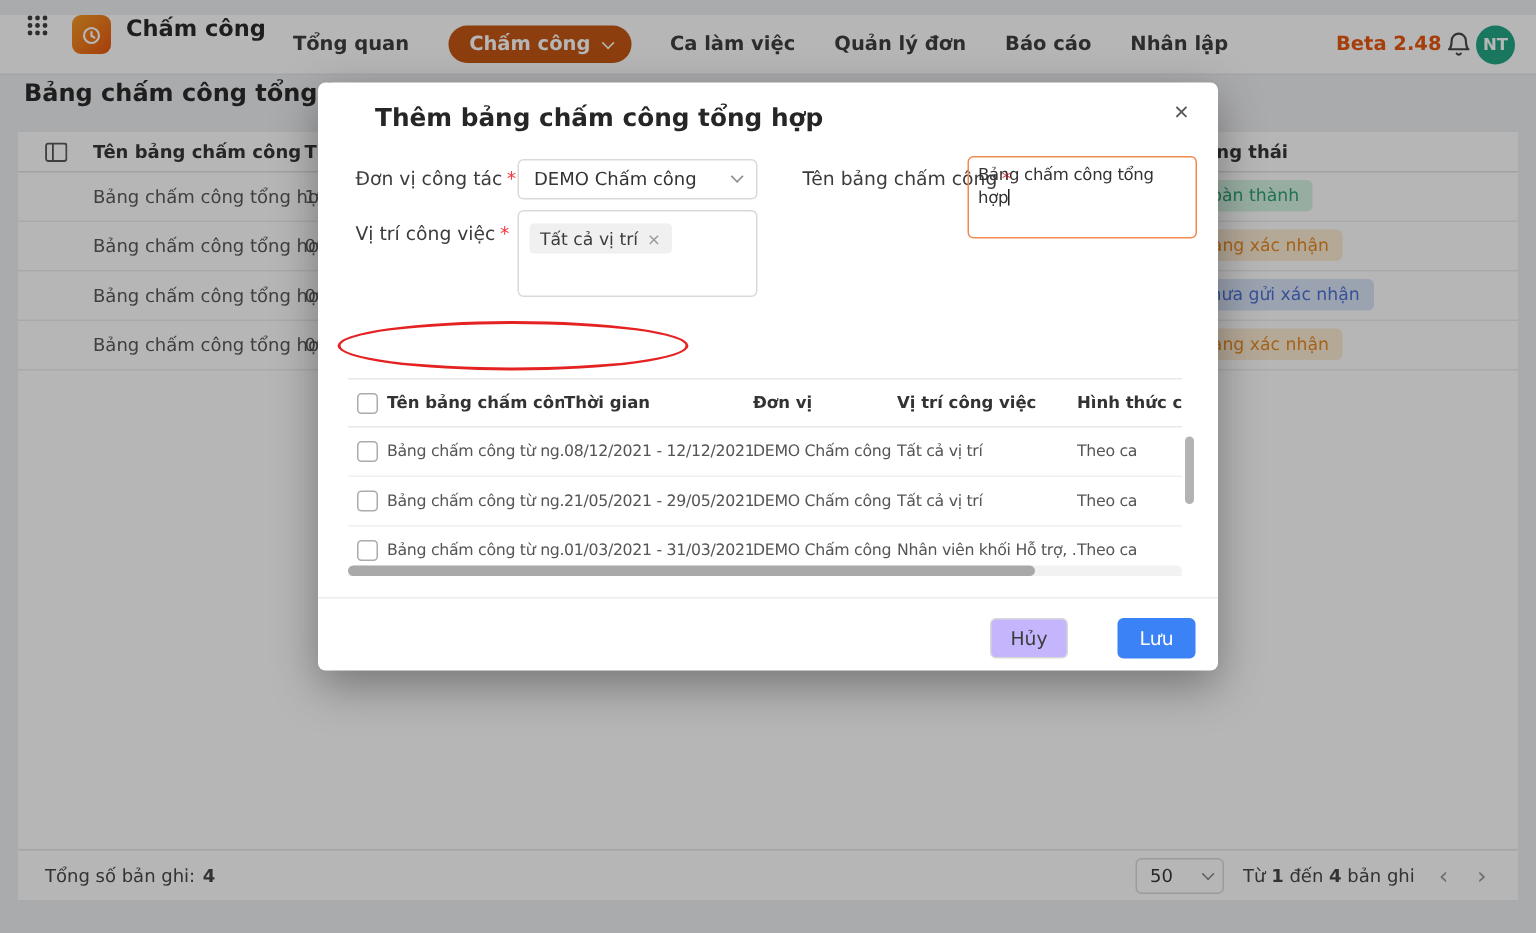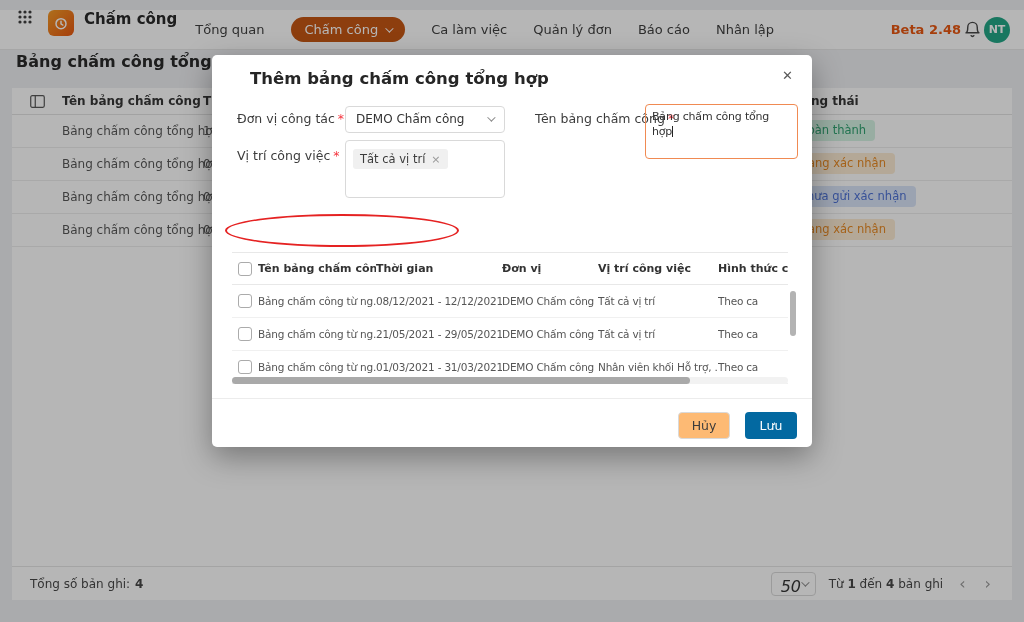--- a/index.html
+++ b/index.html
@@ -5,21 +5,21 @@
   * { margin:0; padding:0; box-sizing:border-box; }
   html,body { width:1024px; height:622px; }
   body { font-family:"DejaVu Sans","Liberation Sans",sans-serif; background:#f0f2f5; position:relative; overflow:hidden; }
   .screen { position:absolute; inset:0; width:1024px; height:622px; background:#eef0f3; }
 
   
   .nav { position:absolute; top:0; left:0; right:0; height:40px; background:#fff; border-bottom:1px solid #e8e8e8; display:flex; padding:0 14px; z-index:1;margin-top:10px; }
   .grid-icon { width:14px; height:14px; margin:0 16px 0 4px; cursor:pointer; }
   .app-logo { width:26px; height:26px; border-radius:6px; background:linear-gradient(135deg,#f59a23,#e8540c); display:flex; align-items:center; justify-content:center; margin-right:10px; }
   .app-name { font-size:15px; font-weight:bold; color:#262626; margin-right:18px; white-space:nowrap; }
-  .nav-menu { display:flex; align-items:center; gap:26px; }
+  .nav-menu { display:flex; align-items:center; gap:26px;font-weight:bold; }
   .nav-item { font-size:13px; color:#3c3c3c; padding:5px 0; white-space:nowrap; cursor:pointer; }
   .nav-item.active { background:#c4530f; color:#fff; border-radius:14px; padding:5px 14px; display:flex; align-items:center; gap:7px; }
   .chev { display:inline-block; width:6px; height:6px; border-right:1.6px solid currentColor; border-bottom:1.6px solid currentColor; transform:rotate(45deg) translateY(-2px); }
   .nav-right { margin-left:auto; display:flex; align-items:center; gap:2px; }
   .beta { font-size:13px; font-weight:bold; color:#e8540c; white-space:nowrap; }
   .avatar { width:26px; height:26px; border-radius:50%; background:#1fa584; color:#fff; font-size:11px; font-weight:bold; display:flex; align-items:center; justify-content:center; }
 
   
   .page-title { position:absolute; top:52px; left:16px; font-size:16px; font-weight:bold; color:#262626; z-index:1; }
   .toolbar { position:absolute; top:50px; right:11px; display:flex; gap:7px; z-index:1; }
@@ -41,21 +41,21 @@
   .bg-row .c-time { position:absolute; left:191px; top:9px; white-space:nowrap; }
   .bg-row .c-status { position:absolute; left:778px; top:5px; }
   .badge { display:inline-block; padding:3px 9px 4px; border-radius:4px; font-size:11.5px; white-space:nowrap; }
   .badge.success { background:#d5f2e3; color:#2aa06d; }
   .badge.warning { background:#fcebd3; color:#e8871e; }
   .badge.info    { background:#d9e4f8; color:#4a6fd4; }
 
   .card-footer { position:absolute; left:0; right:0; bottom:0; height:34px; border-top:1px solid #e6e6e6; display:flex; align-items:center; padding:0 18px; font-size:12px; color:#444; }
   .foot-left { display:flex; gap:5px; align-items:center; }
   .foot-right { margin-left:auto; display:flex; align-items:center; gap:13px; }
-  .psize { position:relative; width:45px; height:24px; border:1px solid #d9d9d9; border-radius:4px; font-size:16px; color:#333;font-style:italic; }
+  .psize { position:relative; width:59px; height:24px; border:1px solid #d9d9d9; border-radius:4px; font-size:12px; color:#333; }
   .psize span.v { position:absolute; left:9px; top:4px; }
   .psize .chev { position:absolute; right:8px; top:8px; color:#888; }
   .range { white-space:nowrap; color:#444; }
   .range b { font-weight:bold; }
   .pg-arrow { font-size:16px; color:#9a9a9a; cursor:pointer; line-height:1; padding:0 3px; }
 
   
   .overlay { position:absolute; inset:0; background:rgba(12,12,12,0.30); z-index:2; }
 
   
@@ -81,22 +81,22 @@
   .m-table { position:absolute; left:20px; top:197px; width:556px; height:132px; overflow:hidden; }
   .m-table table { width:626px; table-layout:fixed; border-collapse:collapse; }
   .m-table th { height:32px; border-top:1px solid #e8e8e8; border-bottom:1px solid #e8e8e8; text-align:left; font-size:11px; font-weight:bold; color:#333; white-space:nowrap; overflow:hidden; padding-right:6px; }
   .m-table td { height:33px; border-bottom:1px solid #f0f0f0; font-size:10.5px; letter-spacing:-0.2px; color:#555; white-space:nowrap; overflow:hidden; padding-right:6px; }
   .cbx { display:inline-block; width:14px; height:14px; border:1.5px solid #ababab; border-radius:3px; margin-left:6px; vertical-align:middle; cursor:pointer; background:#fff; }
   .m-vscroll { position:absolute; left:578px; top:231px; width:6px; height:97px; }
   .m-vscroll .thumb { position:absolute; top:5px; width:6px; height:45px; background:#b3b3b3; border-radius:3px; }
   .m-hscroll { position:absolute; left:20px; top:322px; width:556px; height:7px; background:#f2f2f2; border-radius:4px; }
   .m-hscroll .thumb { position:absolute; left:0; top:0; width:458px; height:7px; background:#a9a9a9; border-radius:4px; }
   .m-footdiv { position:absolute; left:0; right:0; top:343px; border-top:1px solid #ececec; }
-  .btn-cancel { position:absolute; left:466px; top:357px; width:52px; height:27px; background:#fdba74; border:1px solid #d9d9d9; border-radius:4px; font-size:12.5px; color:#3c3c3c; cursor:pointer; font-family:inherit; }
-  .btn-save { position:absolute; left:533px; top:357px; width:52px; height:27px; background:#0369a1; border:none; border-radius:4px; font-size:12.5px; color:#fff; cursor:pointer; font-family:inherit; }
+  .btn-cancel { position:absolute; left:448px; top:357px; width:52px; height:27px; background:#c4b5fd; border:1px solid #d9d9d9; border-radius:4px; font-size:12.5px; color:#3c3c3c; cursor:pointer; font-family:inherit; }
+  .btn-save { position:absolute; left:533px; top:357px; width:52px; height:27px; background:#3b82f6; border:none; border-radius:4px; font-size:12.5px; color:#fff; cursor:pointer; font-family:inherit; }
 </style>
 </head>
 <body>
 
 <div class="screen">
 
   <header class="nav">
     <svg class="grid-icon" viewBox="0 0 14 14" fill="#3c3c3c">
       <circle cx="2" cy="2" r="1.6"></circle>
         <circle cx="7" cy="2" r="1.6"></circle>

